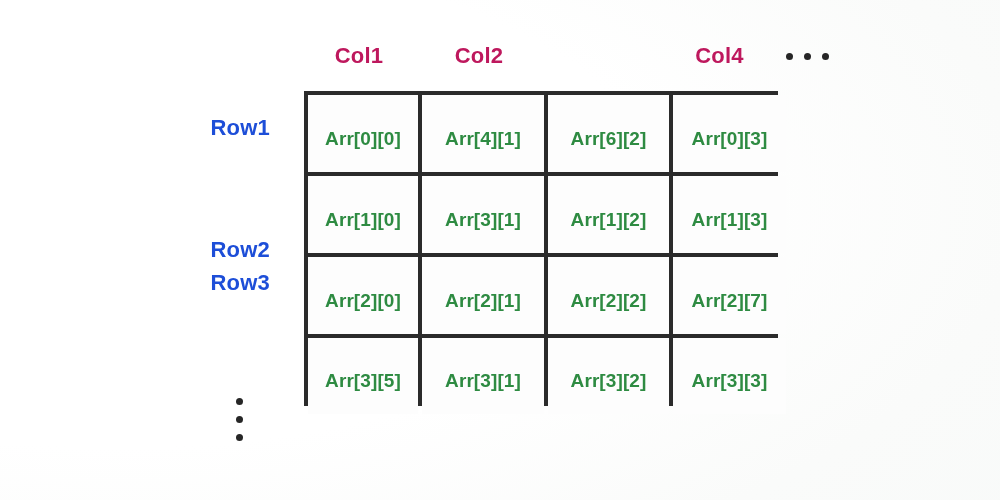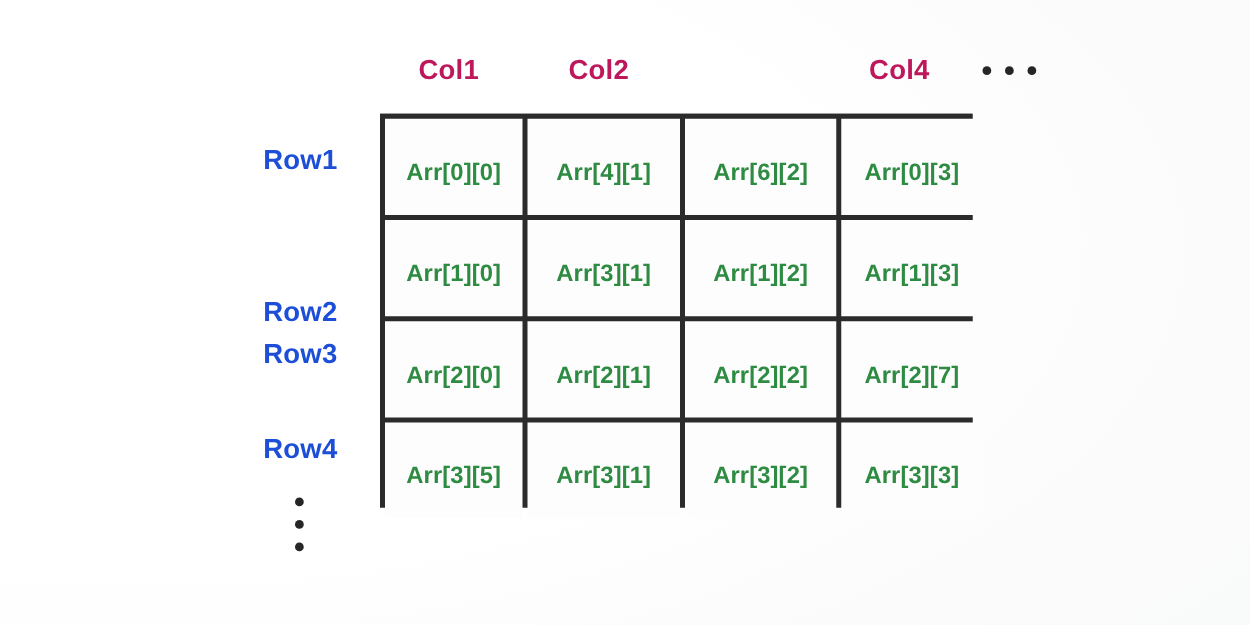--- a/index.html
+++ b/index.html
@@ -136,21 +136,20 @@
 
   <div id="col-ellipsis">
     <span class="dot"></span>
     <span class="dot"></span>
     <span class="dot"></span>
   </div>
 
   <div class="row-label" style="top:115px;">Row1</div>
   <div class="row-label" style="top:193px;margin-top:44px;">Row2</div>
   <div class="row-label" style="top:270px;">Row3</div>
-  <div class="row-label" style="top:346px;">Row4</div>
 
   <div id="row-ellipsis">
     <span class="dot"></span>
     <span class="dot"></span>
     <span class="dot"></span>
   </div>
 
   <div id="matrix">
     <div class="cell">Arr[0][0]</div>
     <div class="cell">Arr[4][1]</div>

